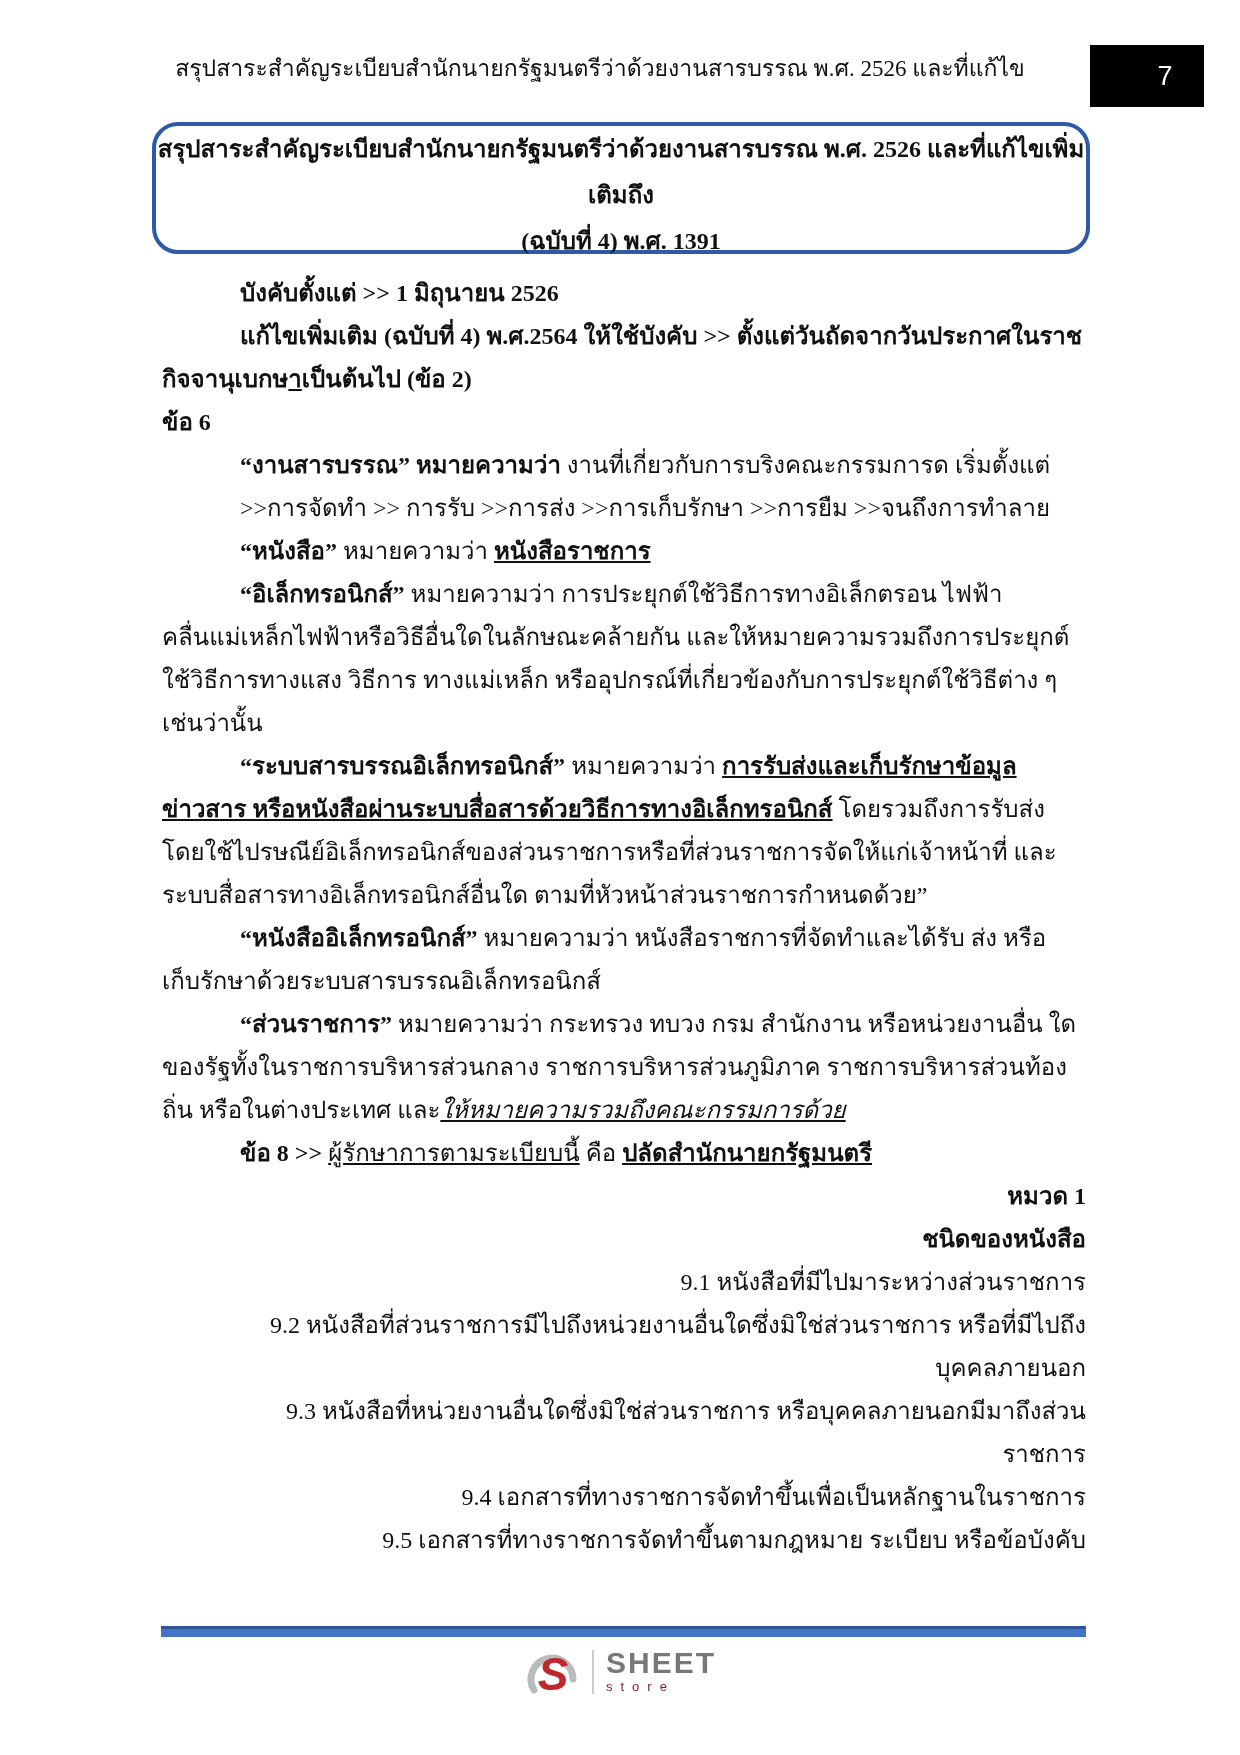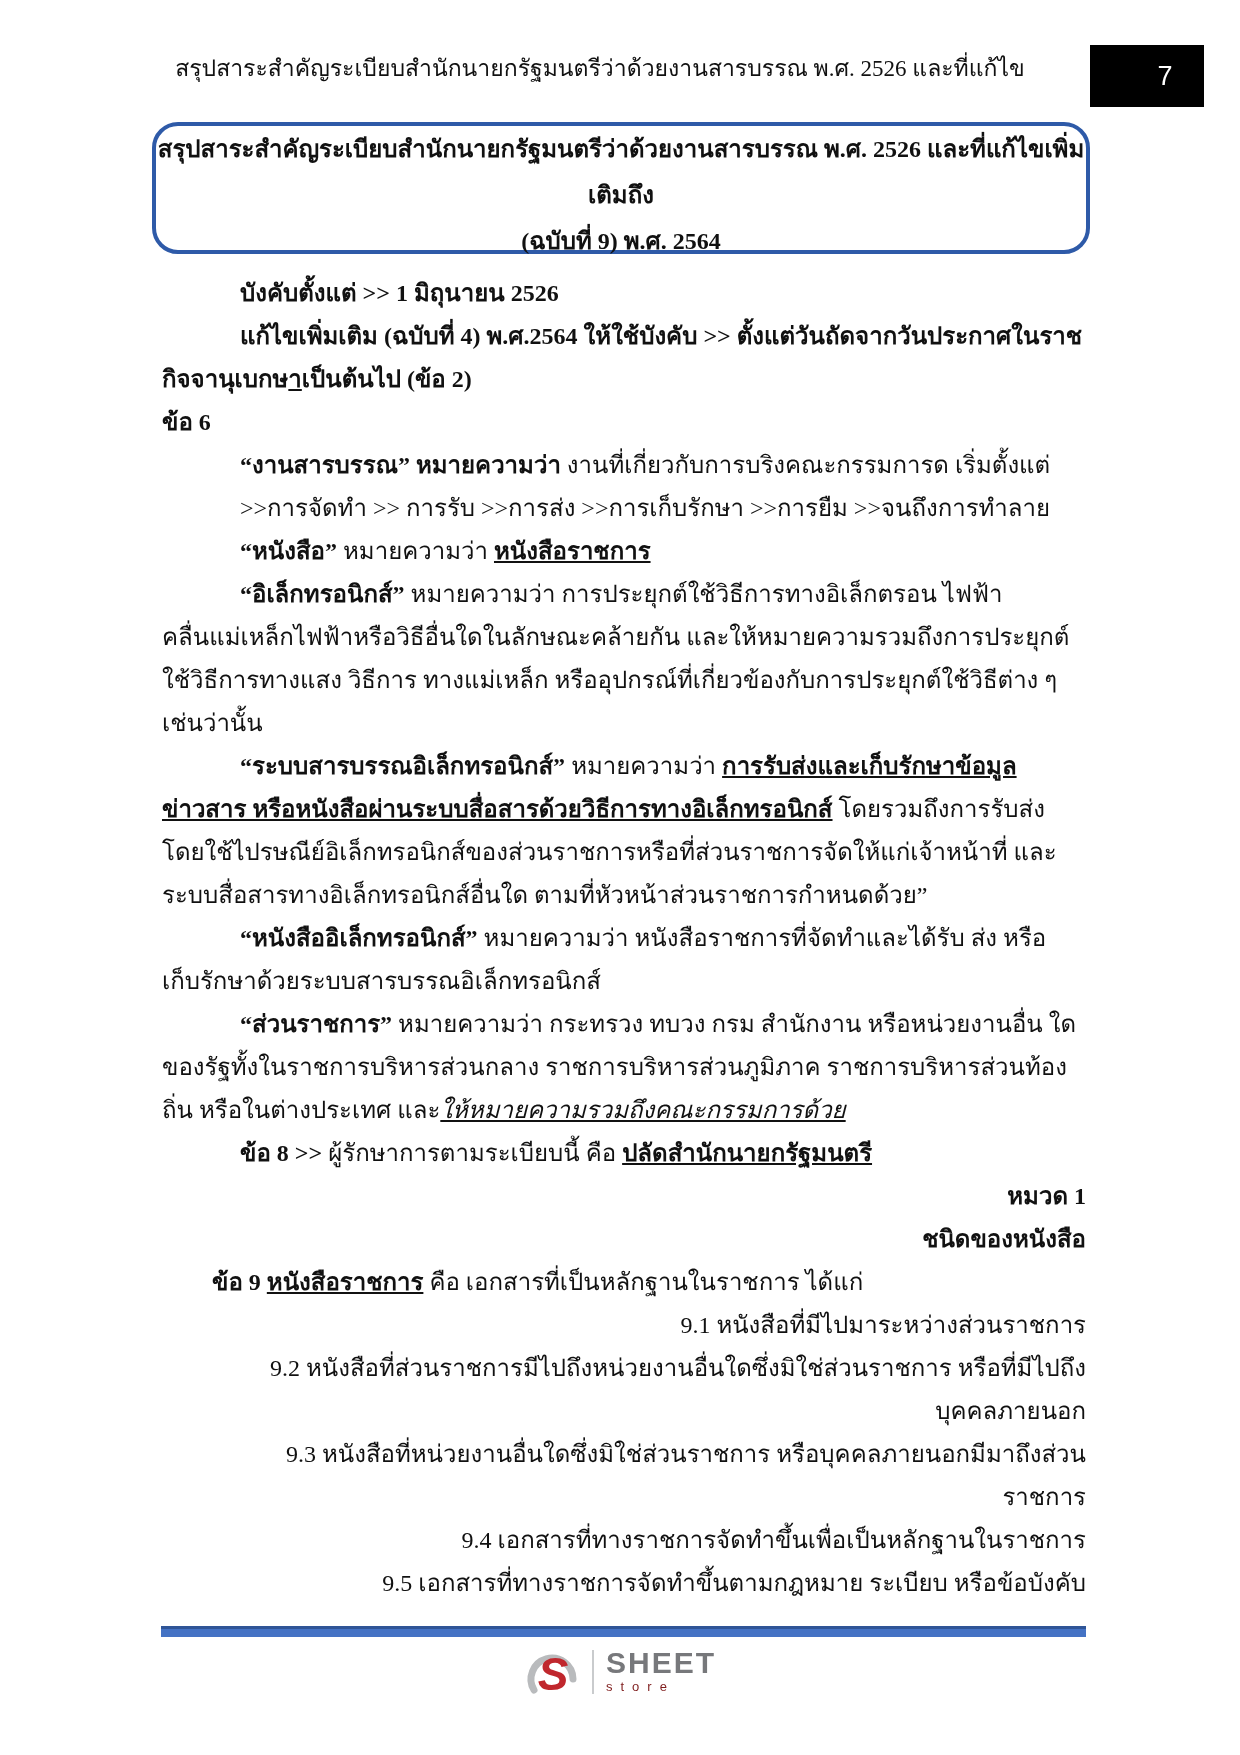--- a/index.html
+++ b/index.html
@@ -32,21 +32,21 @@
   .doc-body {
     position:absolute; top:272px; left:162px; width:924px;
     font-size:24px; line-height:43px;
   }
   .para        { text-indent:78px; }
   .p-flush     { text-indent:0; }
   .p-item      { text-indent:93px;text-align:right; }
   .p-k9        { text-indent:50px; }
   .p-center    { text-indent:0; text-align:right; font-weight:bold; }
   .r-b  { font-weight:bold; }
-  .r-u  { }
+  .r-u  { text-decoration:underline; }
   .r-bu { font-weight:bold; text-decoration:underline; }
   .r-iu { font-style:italic; text-decoration:underline; }
   .footer-bar {
     position:absolute; left:161px; top:1626px; width:925px; height:11px;
     background:#4472c4; border-top:3px solid #2f5597;
   }
   .footer-logo {
     position:absolute; left:0; top:1648px; width:1240px;
     display:flex; align-items:flex-start; justify-content:center; gap:12px;
     font-family:"Liberation Sans","DejaVu Sans",sans-serif;
@@ -68,38 +68,37 @@
 <div class="page">
 
   <div class="header-title">สรุปสาระสำคัญระเบียบสำนักนายกรัฐมนตรีว่าด้วยงานสารบรรณ พ.ศ. 2526 และที่แก้ไข</div>
 
   <div class="page-num-box">
     <span>7</span>
   </div>
 
   <div class="title-box">
     <div>สรุปสาระสำคัญระเบียบสำนักนายกรัฐมนตรีว่าด้วยงานสารบรรณ พ.ศ. 2526 และที่แก้ไขเพิ่มเติมถึง</div>
-    <div>(ฉบับที่ 9) พ.ศ. 2564</div>
+    <div>(ฉบับที่ 4) พ.ศ. 1391</div>
   </div>
 
   <div class="doc-body">
       <p class="para"><span class="r-b">บังคับตั้งแต่ &gt;&gt; 1 มิถุนายน 2526</span></p>
       <p class="para"><span class="r-b">แก้ไขเพิ่มเติม (ฉบับที่ 4) พ.ศ.2564  ให้ใช้บังคับ &gt;&gt; ตั้งแต่วันถัดจากวันประกาศในราชกิจจานุเบกษ</span><span class="r-bu">า</span><span class="r-b">เป็นต้นไป (ข้อ 2)</span></p>
       <p class="para p-flush"><span class="r-b">ข้อ 6</span></p>
       <p class="para"><span class="r-b">“งานสารบรรณ” หมายความว่า</span><span> งานที่เกี่ยวกับการบริงคณะกรรมการด  เริ่มตั้งแต่</span></p>
       <p class="para"><span>&gt;&gt;การจัดทำ &gt;&gt; การรับ &gt;&gt;การส่ง &gt;&gt;การเก็บรักษา &gt;&gt;การยืม &gt;&gt;จนถึงการทำลาย</span></p>
       <p class="para"><span class="r-b">“หนังสือ”</span><span>  หมายความว่า </span><span class="r-bu">หนังสือราชการ</span></p>
       <p class="para"><span class="r-b">“อิเล็กทรอนิกส์”</span><span> หมายความว่า การประยุกต์ใช้วิธีการทางอิเล็กตรอน  ไฟฟ้า คลื่นแม่เหล็กไฟฟ้าหรือวิธีอื่นใดในลักษณะคล้ายกัน  และให้หมายความรวมถึงการประยุกต์ใช้วิธีการทางแสง วิธีการ ทางแม่เหล็ก  หรืออุปกรณ์ที่เกี่ยวข้องกับการประยุกต์ใช้วิธีต่าง ๆ เช่นว่านั้น</span></p>
       <p class="para"><span class="r-b">“ระบบสารบรรณอิเล็กทรอนิกส์”</span><span> หมายความว่า </span><span class="r-bu">การรับส่งและเก็บรักษาข้อมูลข่าวสาร  หรือหนังสือผ่านระบบสื่อสารด้วยวิธีการทางอิเล็กทรอนิกส์</span><span> โดยรวมถึงการรับส่งโดยใช้ไปรษณีย์อิเล็กทรอนิกส์ของส่วนราชการหรือที่ส่วนราชการจัดให้แก่เจ้าหน้าที่  และระบบสื่อสารทางอิเล็กทรอนิกส์อื่นใด ตามที่หัวหน้าส่วนราชการกำหนดด้วย”</span></p>
       <p class="para"><span class="r-b">“หนังสืออิเล็กทรอนิกส์”</span><span> หมายความว่า หนังสือราชการที่จัดทำและได้รับ  ส่ง หรือ  เก็บรักษาด้วยระบบสารบรรณอิเล็กทรอนิกส์</span></p>
       <p class="para"><span class="r-b">“ส่วนราชการ”</span><span> หมายความว่า กระทรวง ทบวง กรม สำนักงาน  หรือหน่วยงานอื่น ใดของรัฐทั้งในราชการบริหารส่วนกลาง ราชการบริหารส่วนภูมิภาค ราชการบริหารส่วนท้องถิ่น หรือในต่างประเทศ และ</span><span class="r-iu">ให้หมายความรวมถึงคณะกรรมการด้วย</span></p>
       <p class="para"><span class="r-b">ข้อ 8 &gt;&gt;  </span><span class="r-u">ผู้รักษาการตามระเบียบนี้</span><span> คือ </span><span class="r-bu">ปลัดสำนักนายกรัฐมนตรี</span></p>
       <p class="para p-center"><span>หมวด 1</span></p>
       <p class="para p-center"><span>ชนิดของหนังสือ</span></p>
-      <p class="para p-k9"><span class="r-b">ข้อ 9 </span><span class="r-bu">หนังสือราชการ</span><span> คือ เอกสารที่เป็นหลักฐานในราชการ  ได้แก่</span></p>
       <p class="para p-item"><span>9.1 หนังสือที่มีไปมาระหว่างส่วนราชการ</span></p>
       <p class="para p-item"><span>9.2 หนังสือที่ส่วนราชการมีไปถึงหน่วยงานอื่นใดซึ่งมิใช่ส่วนราชการ หรือที่มีไปถึงบุคคลภายนอก</span></p>
       <p class="para p-item"><span>9.3 หนังสือที่หน่วยงานอื่นใดซึ่งมิใช่ส่วนราชการ  หรือบุคคลภายนอกมีมาถึงส่วนราชการ</span></p>
       <p class="para p-item"><span>9.4 เอกสารที่ทางราชการจัดทำขึ้นเพื่อเป็นหลักฐานในราชการ</span></p>
       <p class="para p-item"><span>9.5 เอกสารที่ทางราชการจัดทำขึ้นตามกฎหมาย  ระเบียบ หรือข้อบังคับ</span></p>
     </div>
 
   <div class="footer-bar"></div>
 
   <div class="footer-logo">

